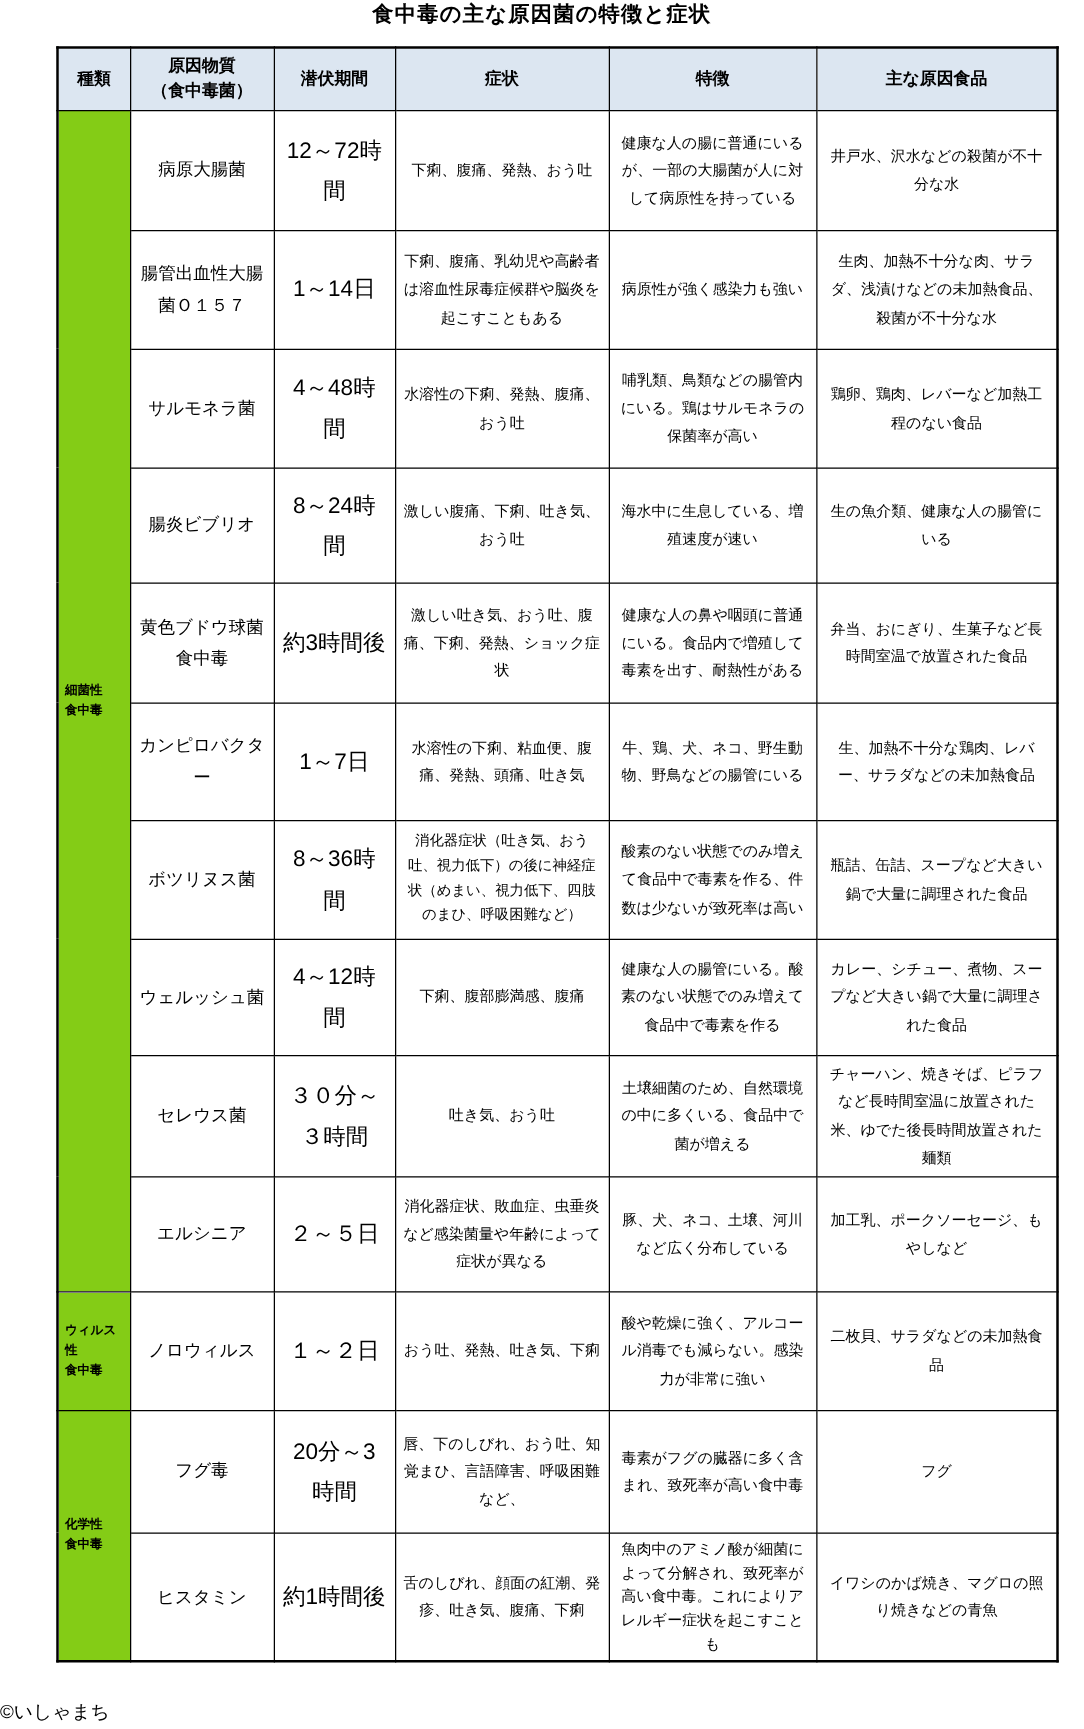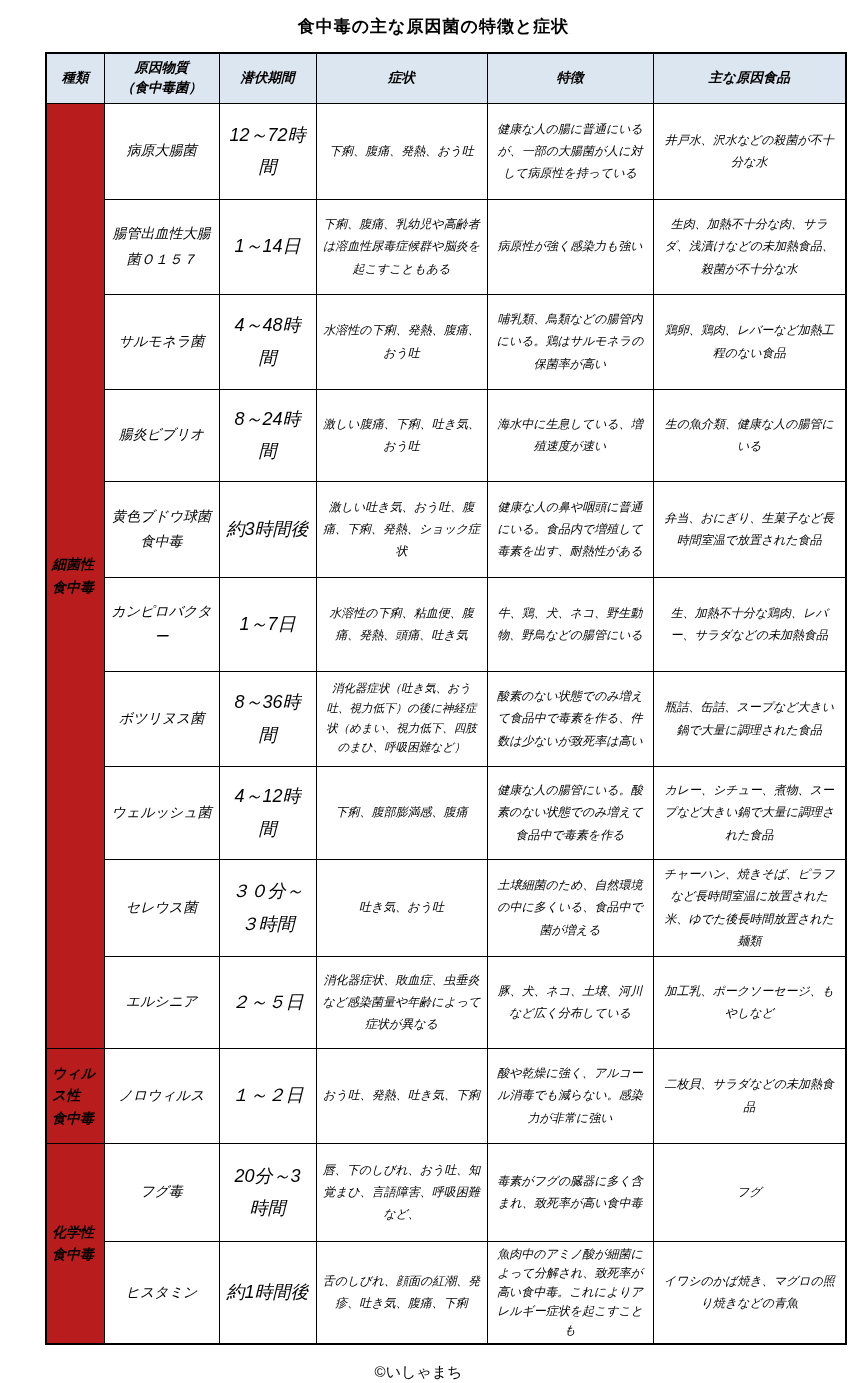--- a/index.html
+++ b/index.html
@@ -3,47 +3,46 @@
 <meta charset="utf-8">
 <style>
   html,body { margin:0; padding:0; background:#ffffff; }
   body {
     width:867px; height:1383px;
     font-family:"Liberation Sans","DejaVu Sans",sans-serif;
     color:#000; position:relative;
   }
   .page-title {
     text-align:center; font-weight:bold; font-size:17px;
-    padding-top:15px; letter-spacing:1px;
+    letter-spacing:1px;
   }
   table.fp-table {
     border-collapse:collapse; table-layout:fixed;
-    width:800px; margin:14px 0 0 45px;
+    width:800px; margin:14px 0 12px 45px;
     border:2px solid #000;
-    font-style:italic;
   }
   th, td {
     border:1px solid #000;
     text-align:center; vertical-align:middle;
     white-space:pre-line; overflow:hidden;
     padding:3px 6px; box-sizing:border-box;
   }
   th {
     background:#dce6f1; font-size:13.5px; font-weight:bold;
     height:50px; line-height:1.5;
   }
   td.c-type {
-    background:#b91c1c; font-weight:bold; font-size:14px;
+    background:#84cc16; font-weight:bold; font-size:10px;
     text-align:left; padding:3px 3px 3px 5px; line-height:1.6;
   }
   td.c-name  { font-size:14px; line-height:1.8; }
   td.c-incub { font-size:18px; line-height:1.8; }
   td.c-sym, td.c-feat, td.c-food { font-size:12px; line-height:1.85; }
   .credit {
-    text-align:center; font-size:15px; padding:18px 30px 0 0;
+    text-align:left; font-size:15px; padding:18px 30px 0 0;
   }
 </style>
 </head>
 <body>
 
 <div class="page-title">食中毒の主な原因菌の特徴と症状</div>
 
 <table class="fp-table">
   <colgroup>
     <col style="width:58px">

